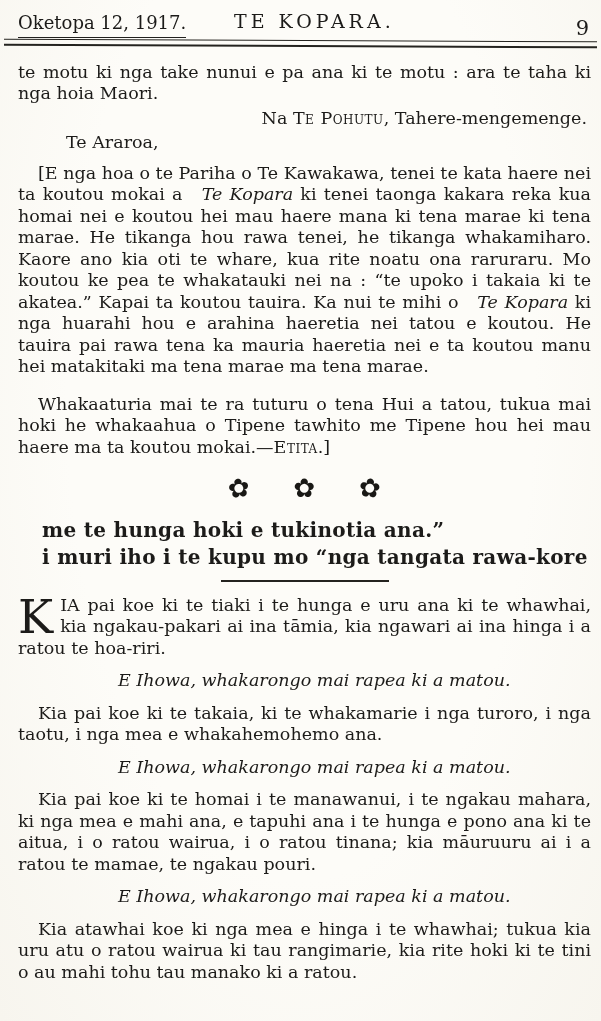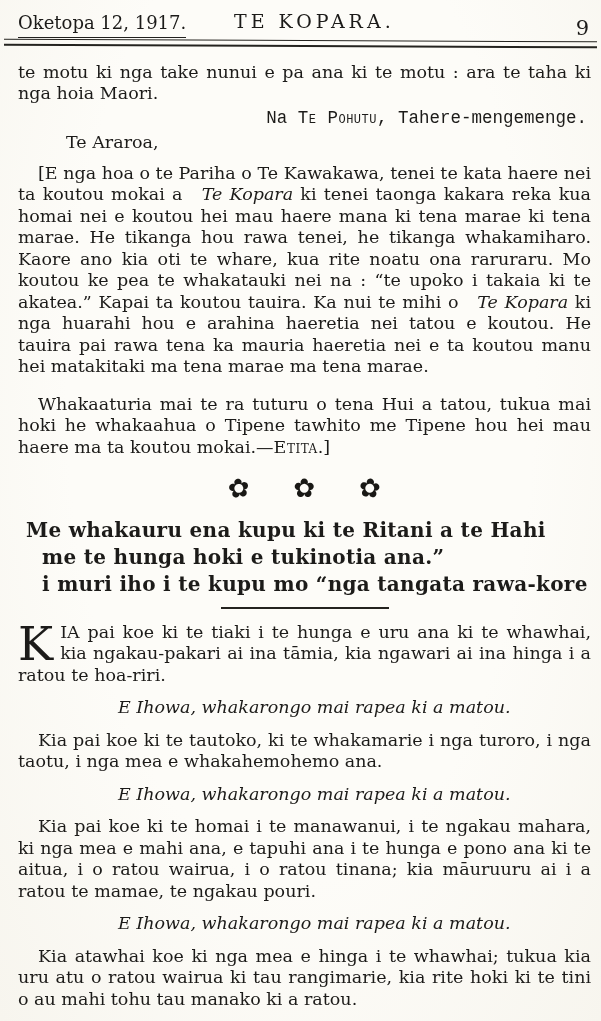--- a/index.html
+++ b/index.html
@@ -27,21 +27,21 @@
     border-top: 1.5px solid #24231f;
     border-bottom: 2.5px solid #24231f;
     transform: rotate(0.25deg);
   }
   
   main { display: block; margin-top: 15px; }
   p { margin: 0; }
   .just { text-align: justify; }
   .indent { text-indent: 20px; }
   .cont { margin-top: 5px; }
-  .signature { text-align: right; padding-right: 4px; margin-top: 3px; font-family: Liberation Mono, monospace; }
+  .signature { text-align: right; padding-right: 4px; margin-top: 3px; }
   .sc { font-variant: small-caps; letter-spacing: 0.5px; }
   .place { margin-left: 48px; margin-top: 3px; }
   .dateline { margin-left: 56px; }
   .note-p1 { margin-top: 9px; }
   .note-p2 { margin-top: 16px; }
   i { font-style: italic; margin-left: 12px; }
   
   .ornament { text-align: center; margin: 17px 0 10px; }
   .flower {
     display: inline-block;
@@ -104,31 +104,30 @@
 
     <p class="just indent note-p2"><span>Whakaaturia mai te ra tuturu o tena Hui a tatou, tukua mai hoki he whakaahua o Tipene tawhito me Tipene hou hei mau haere ma ta koutou mokai.—</span><span class="sc">Etita</span><span>.]</span></p>
 
     <div class="ornament">
       <span class="flower">✿</span>
       <span class="flower">✿</span>
       <span class="flower">✿</span>
     </div>
 
     <h2 class="section-heading">
-      <div>Me whakauru ena kupu ki te Ritani a te Hahi</div>
       <div class="h-cont">me te hunga hoki e tukinotia ana.”</div>
       <div class="h-cont">i muri iho i te kupu mo “nga tangata rawa-kore</div>
     </h2>
     <div class="short-rule"></div>
 
     <p class="just opening"><span class="dropcap">K</span><span>IA</span><span> pai koe ki te tiaki i te hunga e uru ana ki te whawhai, kia ngakau-pakari ai ina tāmia, kia ngawari ai ina hinga i a ratou te hoa-riri.</span></p>
 
     <p class="response">E Ihowa, whakarongo mai rapea ki a matou.</p>
 
-    <p class="just indent petition">Kia pai koe ki te tautoko, ki te whakamarie i nga turoro, i nga taotu, i nga mea e whakahemohemo ana.</p>
+    <p class="just indent petition">Kia pai koe ki te takaia, ki te whakamarie i nga turoro, i nga taotu, i nga mea e whakahemohemo ana.</p>
 
     <p class="response">E Ihowa, whakarongo mai rapea ki a matou.</p>
 
     <p class="just indent petition">Kia pai koe ki te homai i te manawanui, i te ngakau mahara, ki nga mea e mahi ana, e tapuhi ana i te hunga e pono ana ki te aitua, i o ratou wairua, i o ratou tinana; kia māuruuru ai i a ratou te mamae, te ngakau pouri.</p>
 
     <p class="response">E Ihowa, whakarongo mai rapea ki a matou.</p>
 
     <p class="just indent petition">Kia atawhai koe ki nga mea e hinga i te whawhai; tukua kia uru atu o ratou wairua ki tau rangimarie, kia rite hoki ki te tini o au mahi tohu tau manako ki a ratou.</p>
 
   </main>

